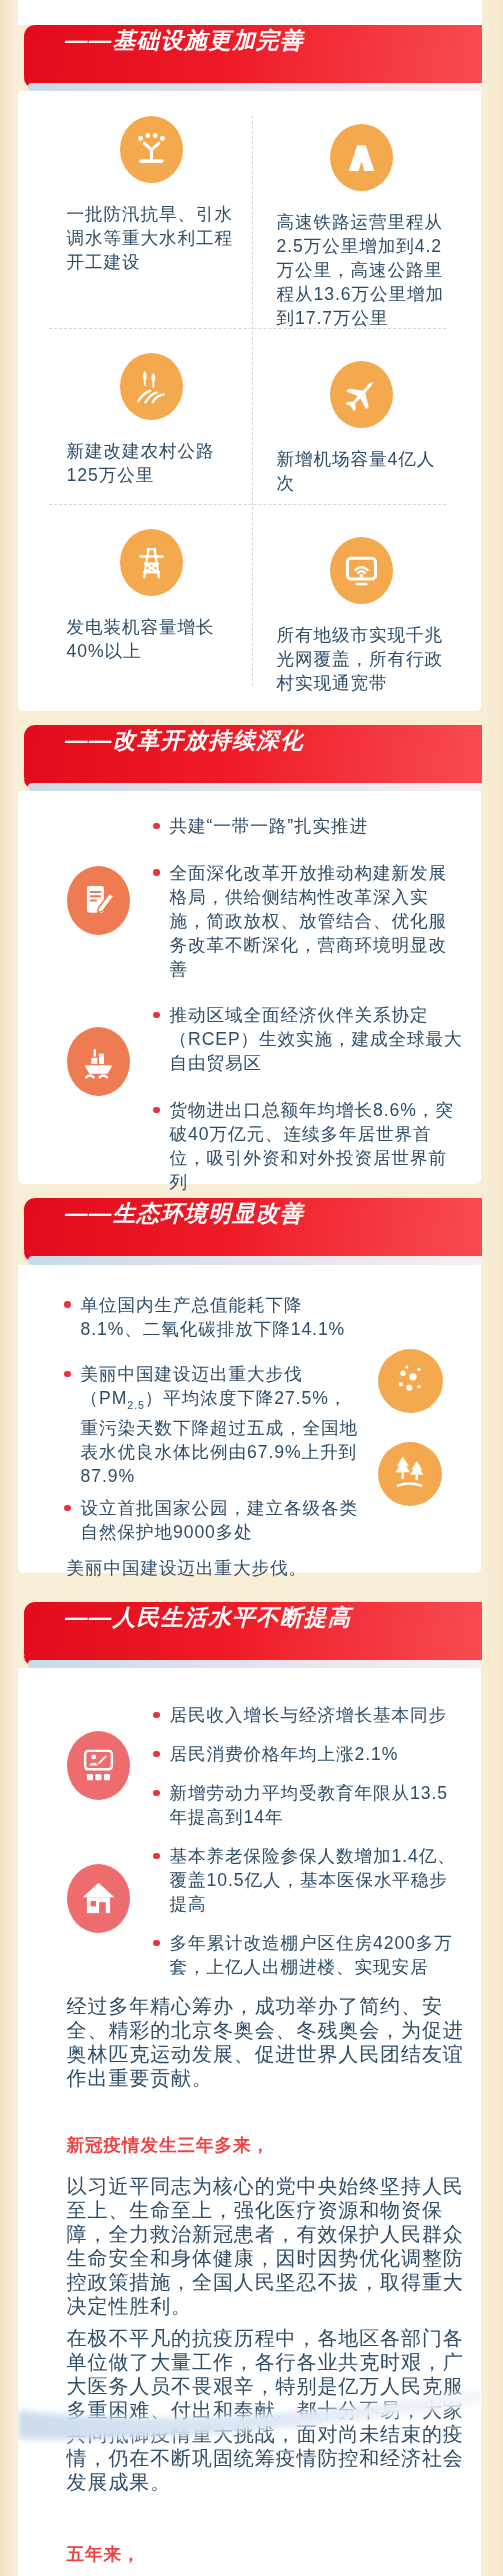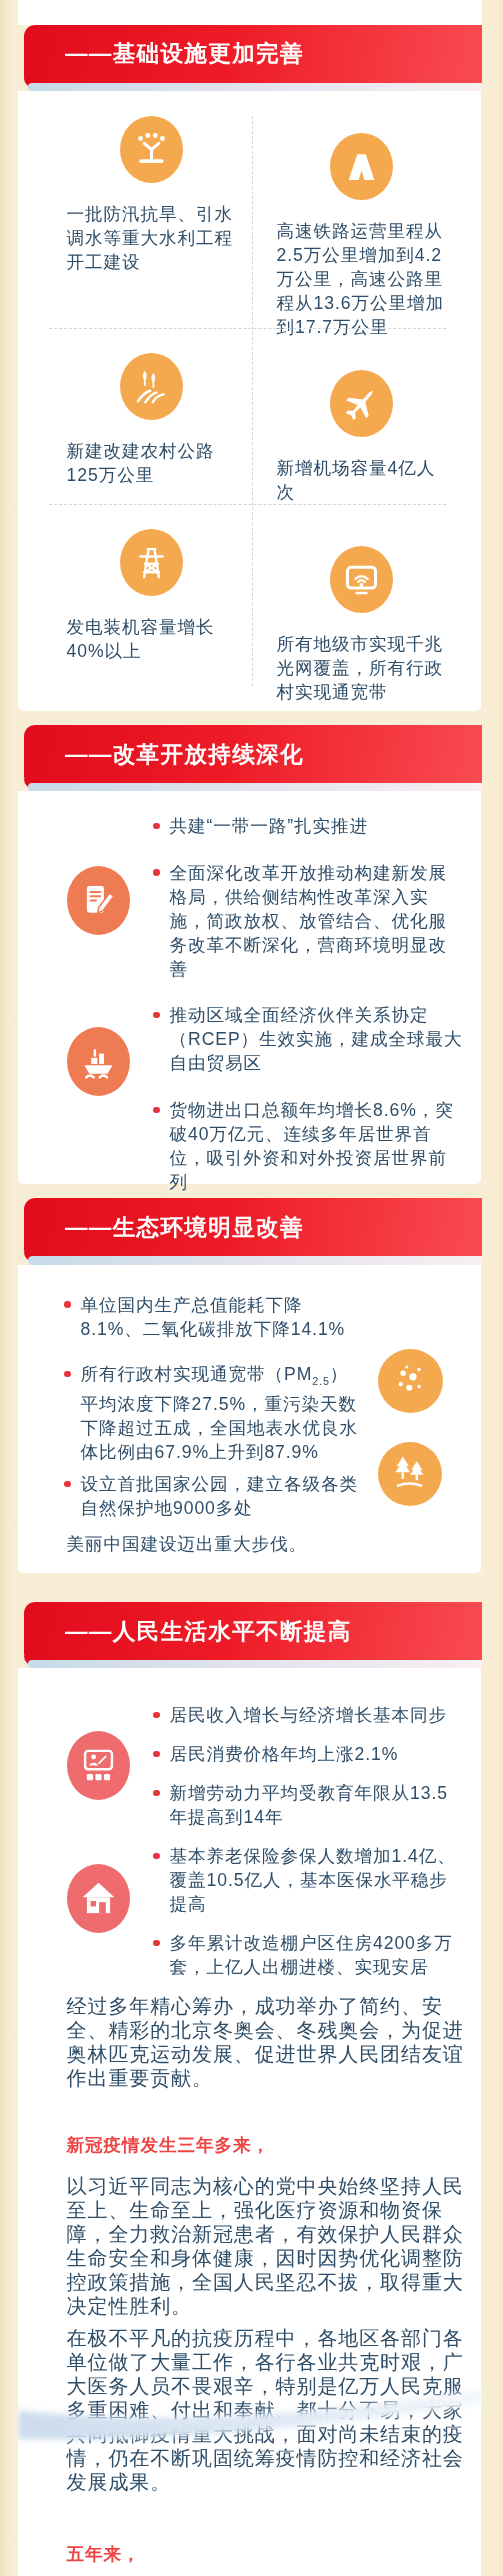--- a/index.html
+++ b/index.html
@@ -13,21 +13,21 @@
   .page{position:relative;width:503px;height:2576px;background:linear-gradient(90deg,#f0e1c2 0%,#f8eed6 2.2%,#f8eed6 96.5%,#f5e8cc 100%);}
   .content{position:relative;margin-left:17.6px;width:464px;}
   .white-cap{width:464px;height:24.5px;background:#ffffff;}
   .spacer23{height:14.5px;} .spacer22{height:14px;} .spacer47{height:29.6px;}
 
   
   .banner{
     position:relative;margin-left:6.3px;width:458px;height:58px;
     background:linear-gradient(97deg,#e20b1c 0%,#ee1b27 45%,#f94b51 100%);
     border-radius:11.3px 0 0 6.3px;
-    display:flex;align-items:center;
+    display:flex;font-style:italic;
   }
   .banner::after{
     content:"";position:absolute;left:0;bottom:-5.7px;width:15px;height:10px;
     background:#e20b1c;border-radius:0 0 0 11.3px;
   }
   .banner-title{
     color:#ffffff;font-size:22.6px;font-weight:bold;letter-spacing:1.3px;
     padding-left:41px;white-space:nowrap;
   }
   .banner-shadow{
@@ -39,21 +39,21 @@
   
   .card{position:relative;width:463px;background:#ffffff;border-radius:0 0 5px 5px;box-sizing:border-box;}
   .card1{height:620px;}
   .card2{height:393px;padding-top:22.6px;}
   .card3{height:308px;padding-top:28px;}
   .card-tall{height:909px;padding-top:35px;border-radius:0;}
 
   
   .grid{display:grid;grid-template-columns:234px 230px;grid-template-rows:237px 176px 207px;}
   .cell{box-sizing:border-box;padding:0 15px 0 49px;}
-  .cell.c2{padding:17px 36px 0 25px;}
+  .cell.c2{padding:8px 36px 0 25px;}
   .vdash{position:absolute;left:234px;top:25px;height:659px;border-left:1.3px dashed #cfd8de;}
   .card1 .vdash{height:570px;}
   .hdash{position:absolute;left:31px;right:35px;border-top:1.3px dashed #cfd8de;}
   .hd1{top:237px;} .hd2{top:413px;}
 
   .icon-circle{
     width:63px;height:67px;border-radius:50%;
     margin:25px auto 19px auto;
     display:flex;align-items:center;justify-content:center;
     background-color:currentColor;
@@ -285,21 +285,21 @@
               <path d="M44 12 53 26H35z"></path>
                 <path d="M44 18 55 34H33z"></path>
                 <rect x="42" y="34" width="4" height="9"></rect>
             </g>
             <path d="M13 52c13-5 25-5 38 0" stroke="#fff" stroke-width="4" fill="none" stroke-linecap="round"></path>
           </svg>
         </div>
 
         <ul class="bullets">
           <li>单位国内生产总值能耗下降8.1%、二氧化碳排放下降14.1%</li>
-          <li class="m12"><span>所有行政村实现通宽带（PM</span><sub>2.5</sub><span>）平均浓度下降27.5%，重污染天数下降超过五成，全国地表水优良水体比例由67.9%上升到87.9%</span></li>
+          <li class="m12"><span>美丽中国建设迈出重大步伐（PM</span><sub>2.5</sub><span>）平均浓度下降27.5%，重污染天数下降超过五成，全国地表水优良水体比例由67.9%上升到87.9%</span></li>
           <li class="m0">设立首批国家公园，建立各级各类自然保护地9000多处</li>
         </ul>
         <div class="note">美丽中国建设迈出重大步伐。</div>
       </div>
     </section>
 
     <div class="spacer47"></div>
 
     <section>
       <div class="banner">

